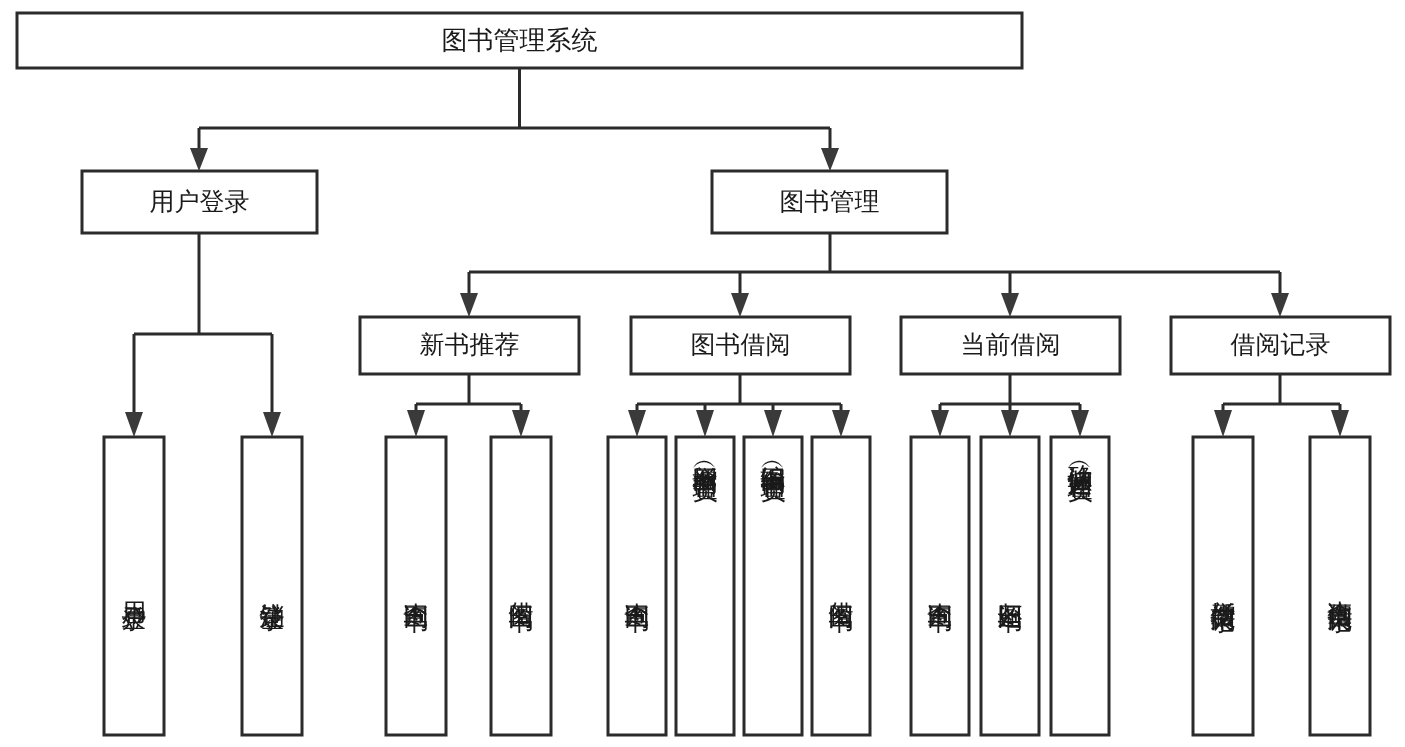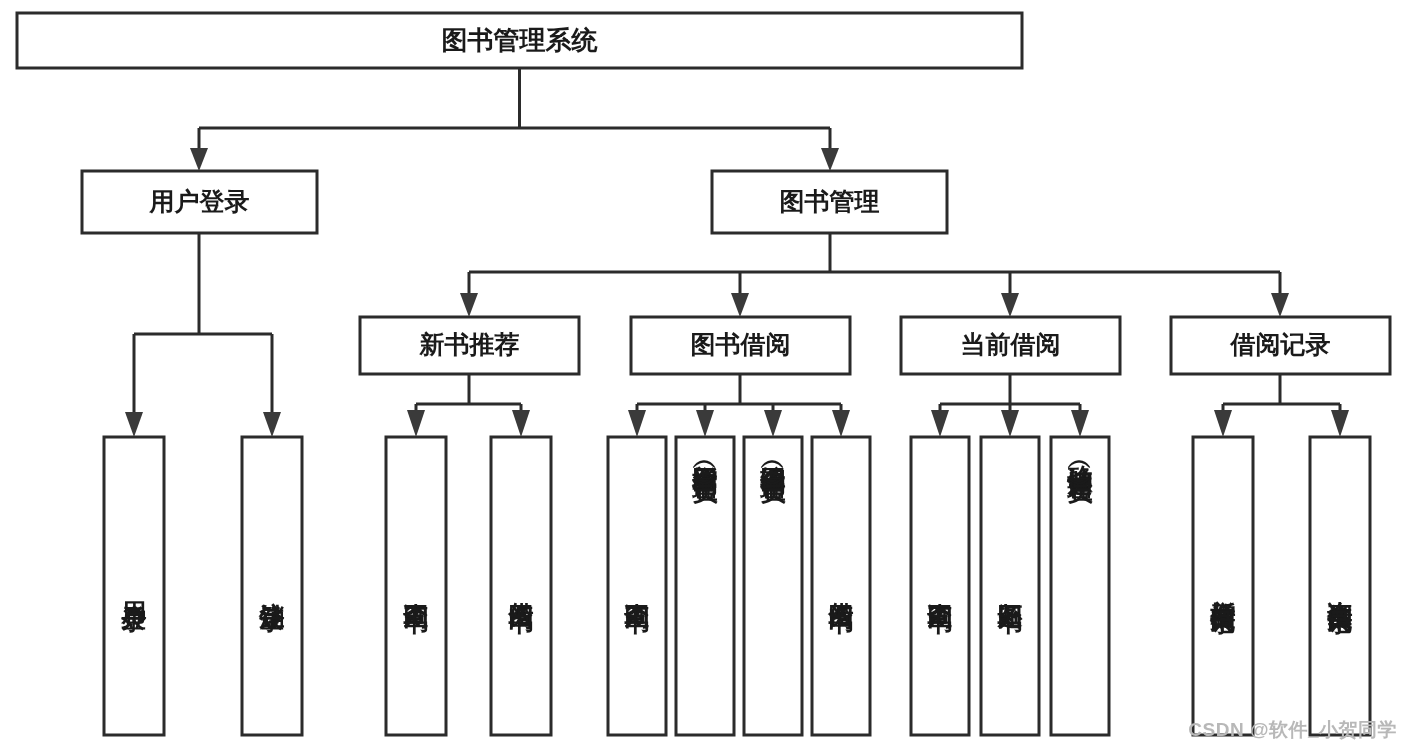--- a/index.html
+++ b/index.html
@@ -11,21 +11,20 @@
     width: 1405px;
     height: 747px;
     font-family: "Liberation Sans", "DejaVu Sans", sans-serif;
     overflow: hidden;
     position: relative;
   }
   #diagram-root {
     position: relative;
     width: 1405px;
     height: 747px;
-    font-weight: bold;
   }
   svg#flow {
     position: absolute;
     top: 0;
     left: 0;
     width: 1405px;
     height: 747px;
     display: block;
   }
   .node-rect {
@@ -253,15 +252,14 @@
     <span class="vert-label" style="margin-top:8px;">确认归还（管理员）</span>
   </div>
 
   <div class="vert-label-wrap" style="left:1193px; top:437px; width:60px; height:298px;">
     <span class="vert-label">新增借阅记录</span>
   </div>
   <div class="vert-label-wrap" style="left:1310px; top:437px; width:60px; height:298px;">
     <span class="vert-label">查询借阅记录</span>
   </div>
 
-  <div class="watermark">CSDN @软件_小贺同学</div>
 
 </div>
 
 </body></html>

